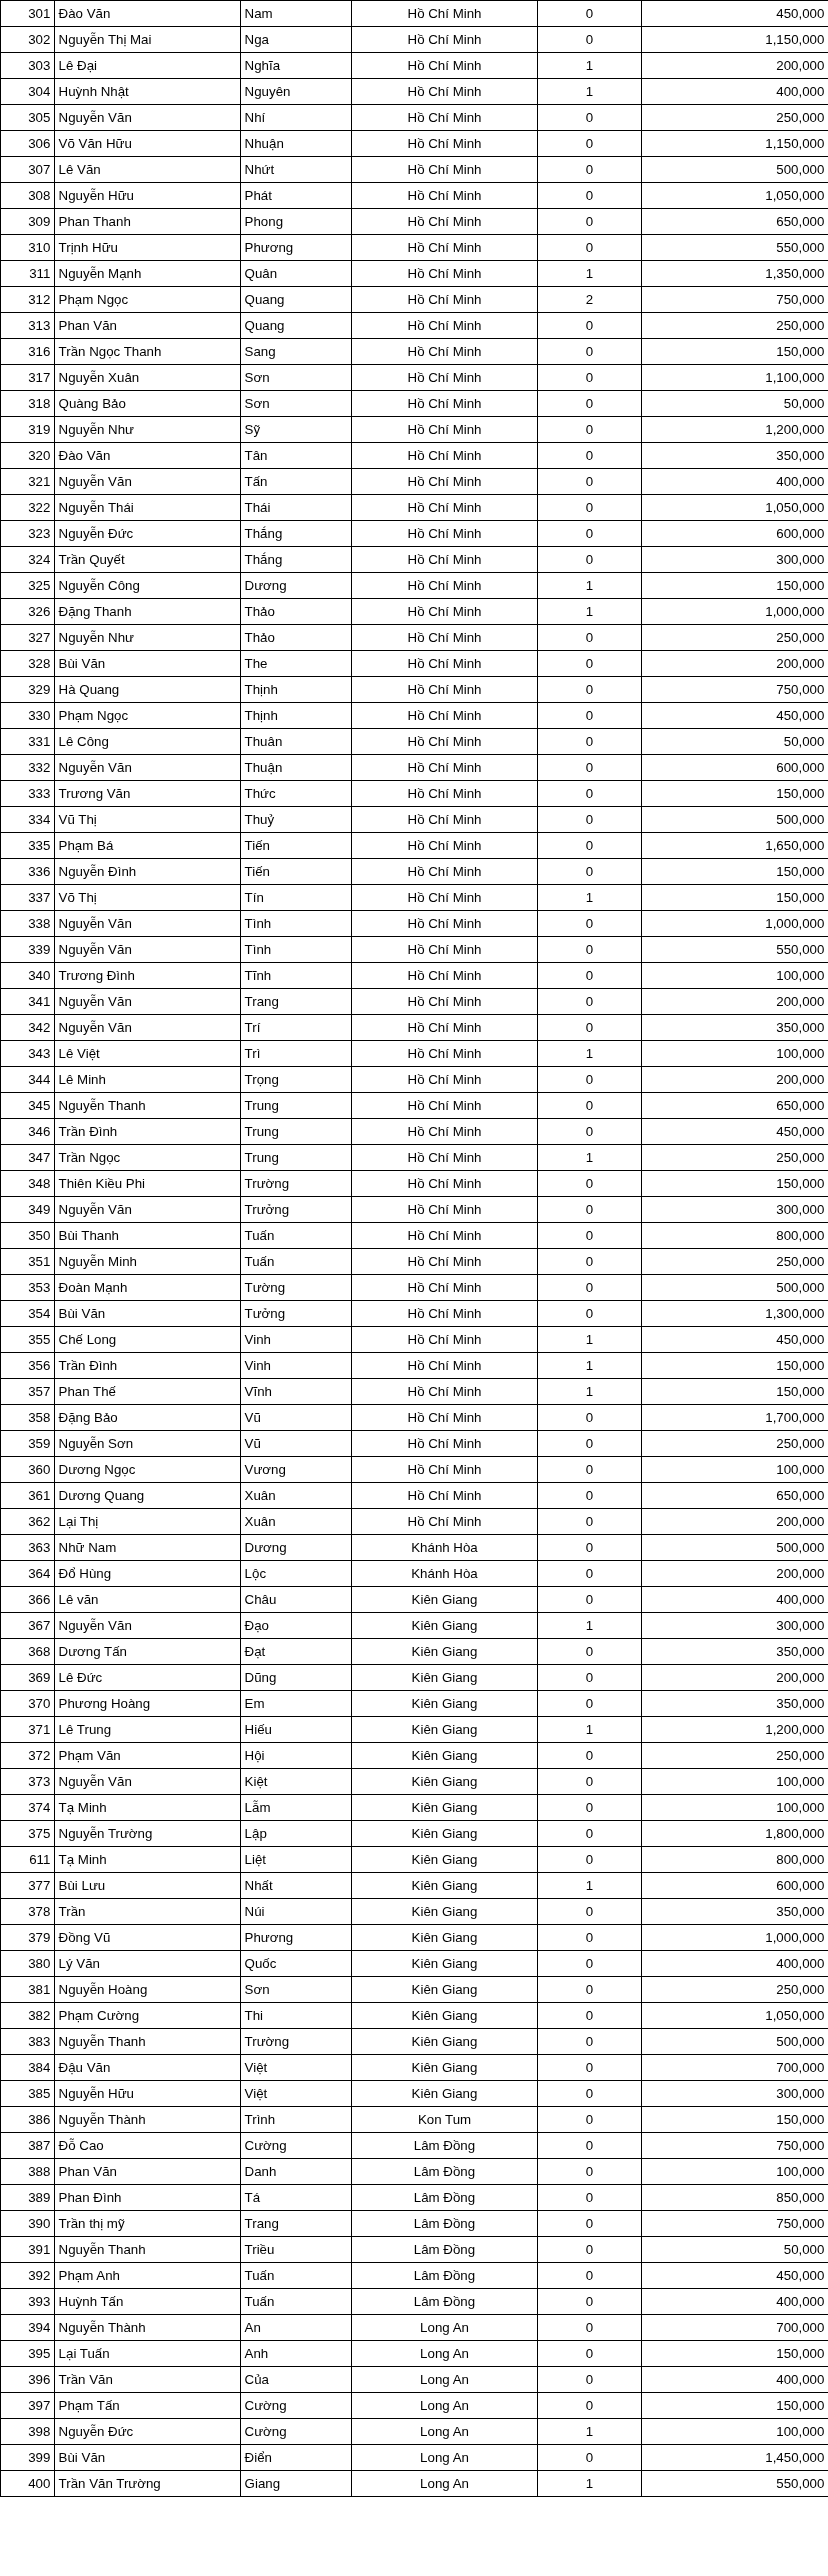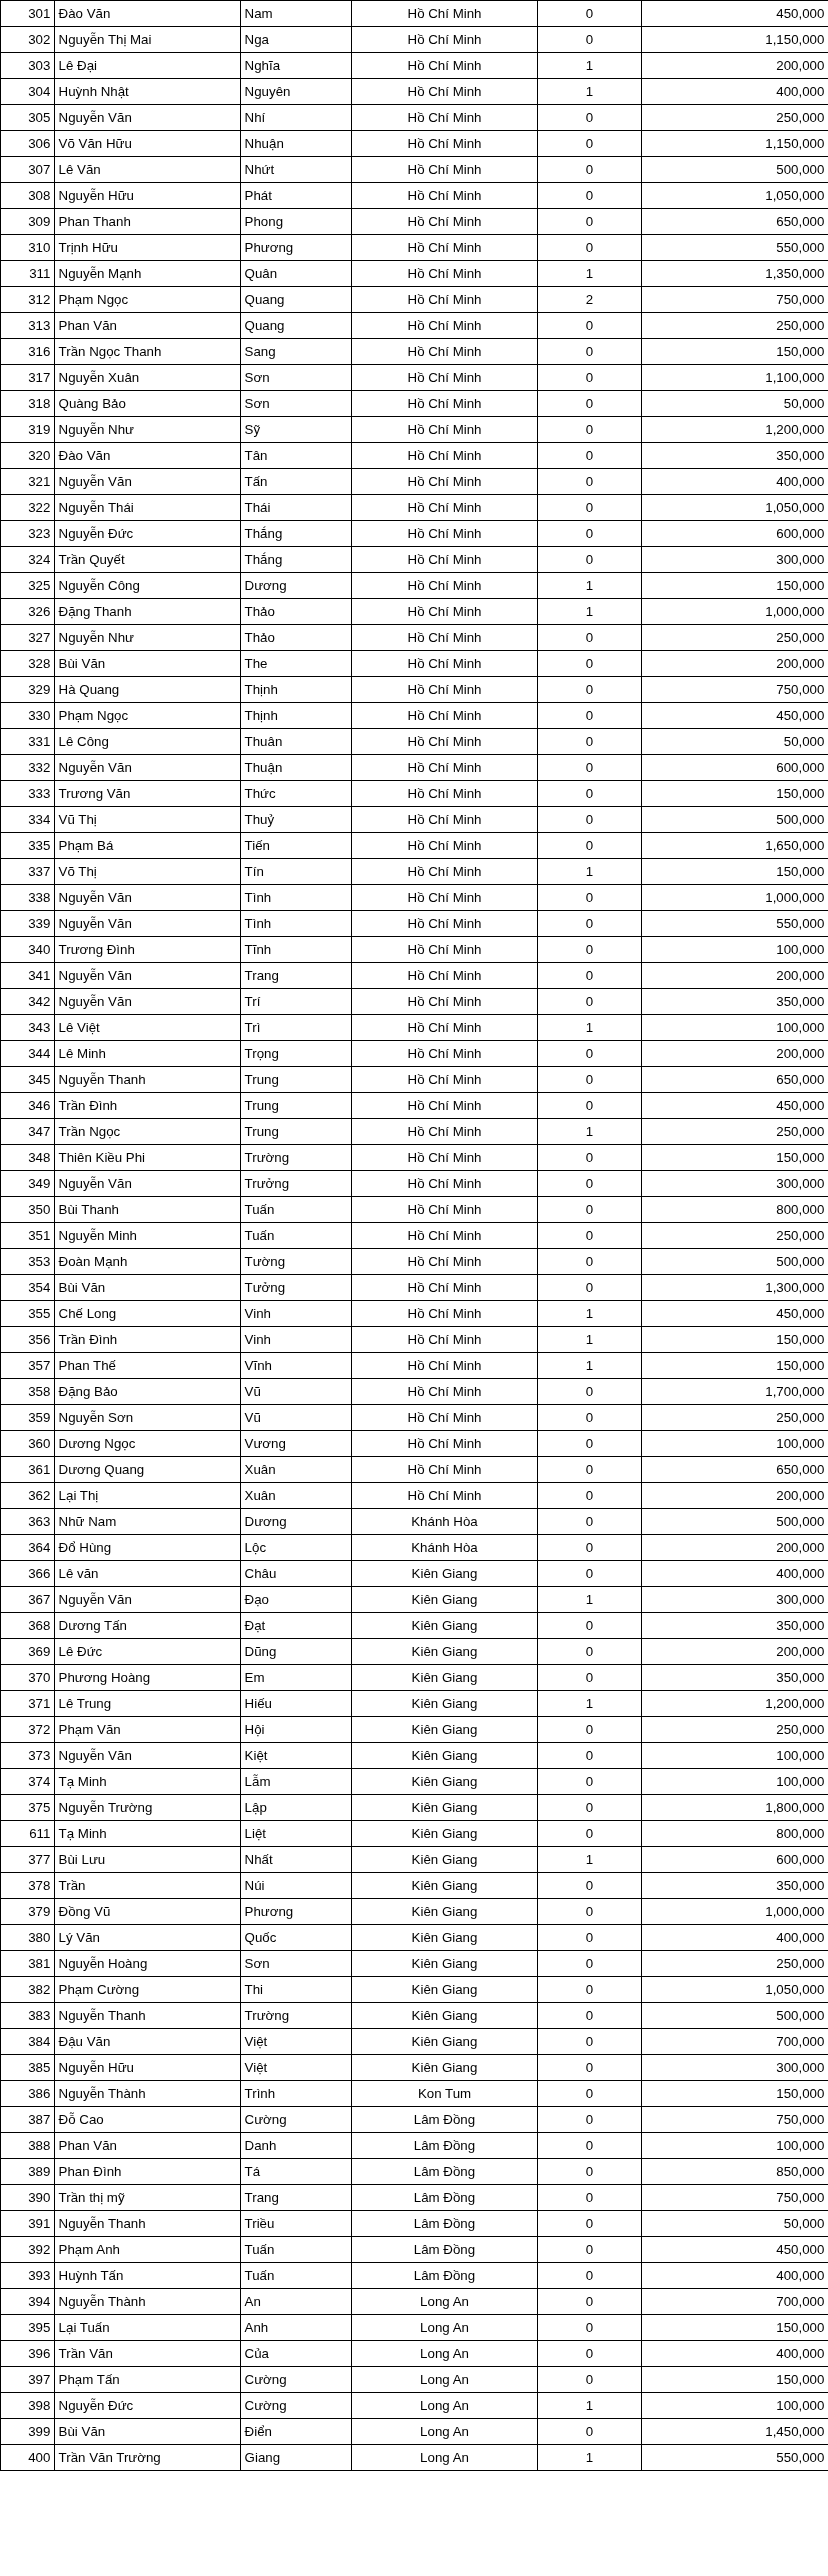--- a/index.html
+++ b/index.html
@@ -313,20 +313,28 @@
         </tr>
         <tr>
           <td class="rownum">335</td>
           <td class="name">Phạm Bá</td>
           <td class="name">Tiến</td>
           <td class="city">Hồ Chí Minh</td>
           <td class="count">0</td>
           <td class="amount">1,650,000</td>
         </tr>
         <tr>
+          <td class="rownum">336</td>
+          <td class="name">Nguyễn Đình</td>
+          <td class="name">Tiến</td>
+          <td class="city">Hồ Chí Minh</td>
+          <td class="count">0</td>
+          <td class="amount">150,000</td>
+        </tr>
+        <tr>
           <td class="rownum">337</td>
           <td class="name">Võ Thị</td>
           <td class="name">Tín</td>
           <td class="city">Hồ Chí Minh</td>
           <td class="count">1</td>
           <td class="amount">150,000</td>
         </tr>
         <tr>
           <td class="rownum">338</td>
           <td class="name">Nguyễn Văn</td>

